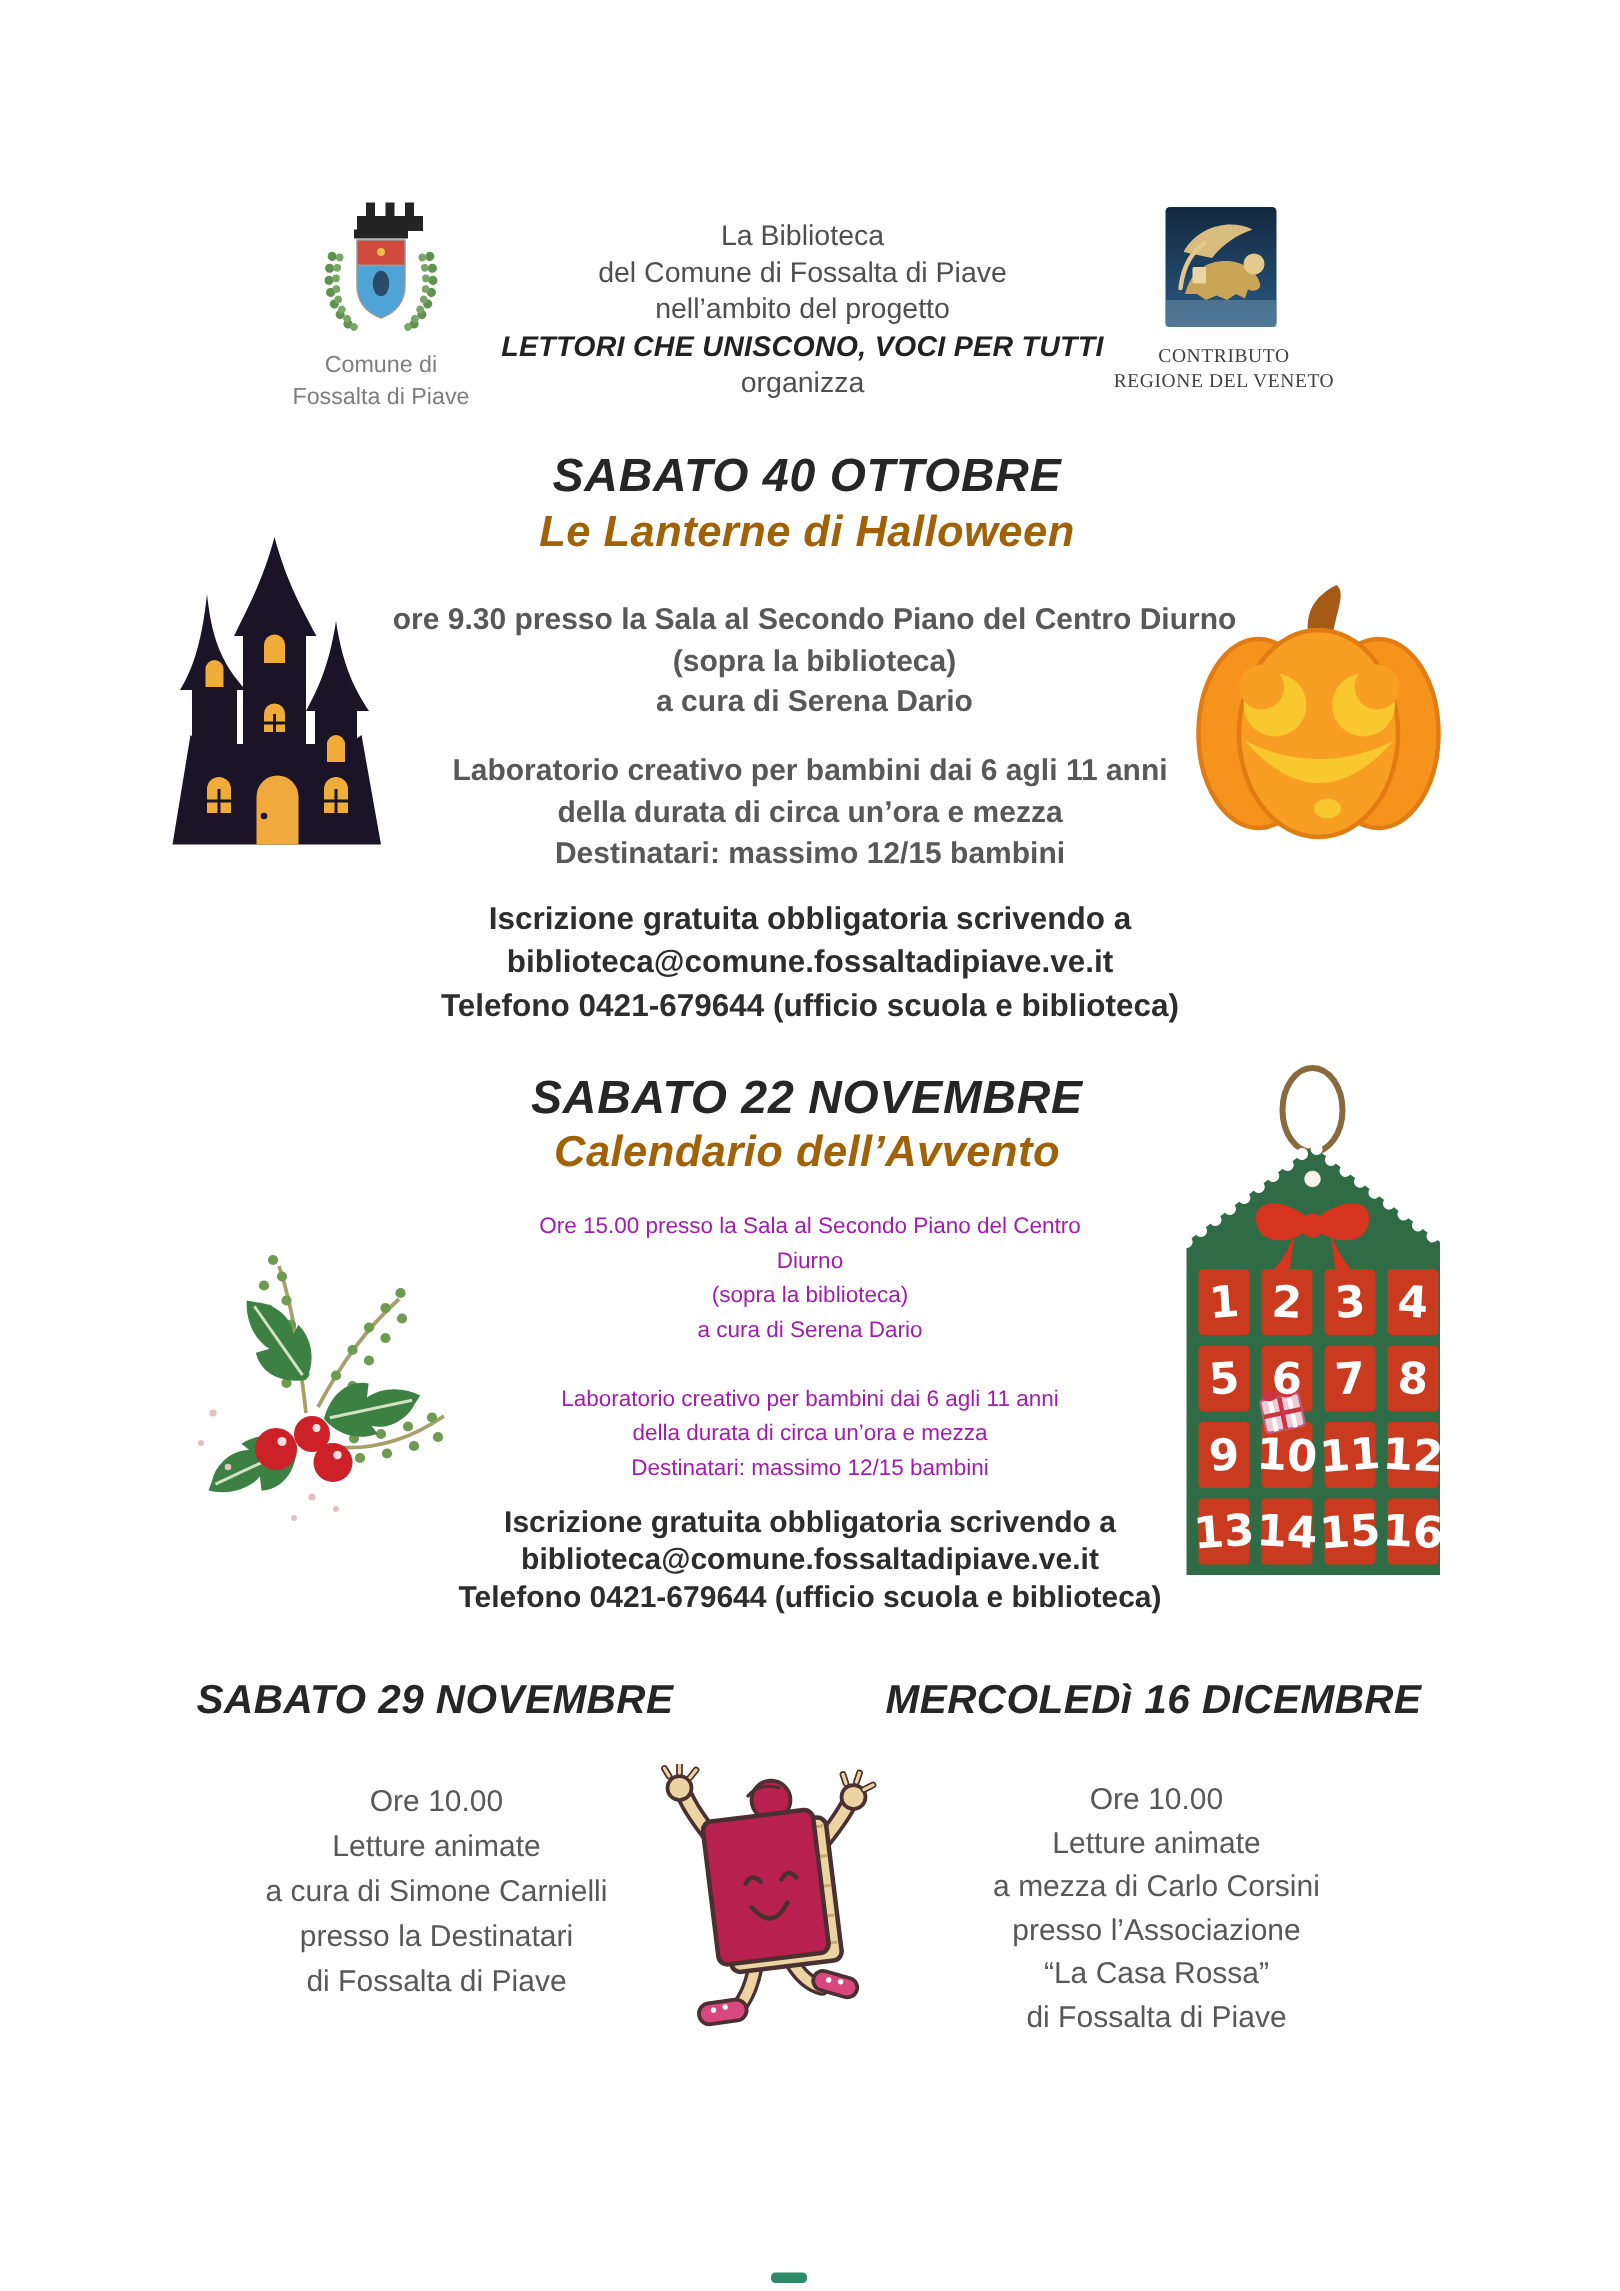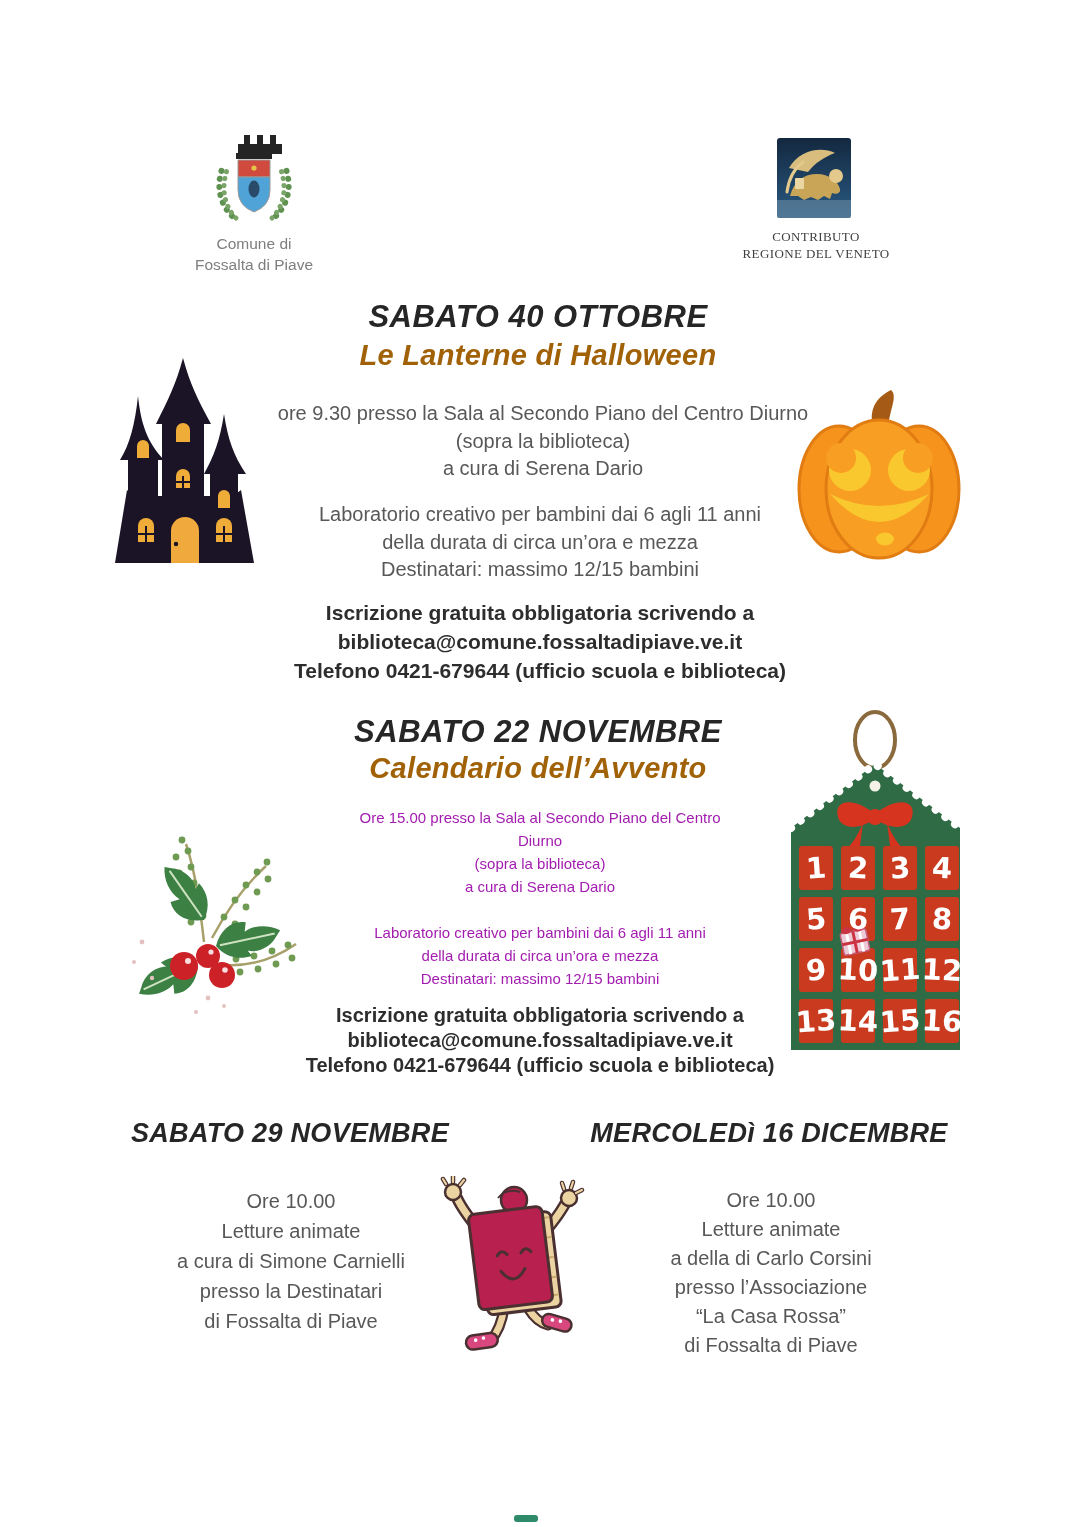--- a/index.html
+++ b/index.html
@@ -6,21 +6,21 @@
   .page{position:relative;width:1080px;height:1527px;background:#ffffff;overflow:hidden;
         font-family:"Liberation Sans","DejaVu Sans",sans-serif;}
   .abs{position:absolute;}
   .tblock{position:absolute;text-align:center;white-space:nowrap;}
   .hdr-line{font-size:19px;line-height:24.5px;color:#4f4f4f;}
   .hdr-bold{font-size:19px;line-height:24.5px;color:#222;font-weight:700;font-style:italic;letter-spacing:.2px;}
   .crest-cap{font-size:15.5px;line-height:21px;color:#7e7e7e;}
   .ven-cap{font-family:"Liberation Serif","DejaVu Serif",serif;font-size:13px;line-height:17px;color:#3f3f3f;letter-spacing:.4px;}
   .ev-date{font-size:31px;font-weight:700;font-style:italic;color:#262626;letter-spacing:.5px;}
   .ev-title{font-size:29px;font-weight:700;font-style:italic;color:#a16207;letter-spacing:.3px;}
-  .body1{font-size:20px;line-height:27.5px;color:#585858;}
+  .body1{font-size:20px;line-height:27.5px;color:#585858;font-weight:bold;}
   .body2{font-size:15px;line-height:23px;color:#a21caf;}
   .reg{font-size:21px;line-height:29px;font-weight:700;color:#2d2d2d;}
   .reg2{font-size:20px;line-height:25px;font-weight:700;color:#2d2d2d;}
   .bot-date{font-size:27px;font-weight:700;font-style:italic;color:#262626;letter-spacing:.3px;}
   .bot-body{font-size:20px;line-height:30px;color:#585858;}
   .bot-body2{font-size:20px;line-height:29px;color:#585858;}
   .adv-num{position:absolute;color:#ffffff;font-weight:700;font-size:29px;
            font-family:"DejaVu Sans","Liberation Sans",sans-serif;}
   .adv-num{transform:translate(-50%,-50%) rotate(-4deg);}
   .adv-num.even{transform:translate(-50%,-50%) rotate(3deg);}
@@ -41,20 +41,27 @@
     <path d="M24,90 C10,76 8,56 16,38" fill="none" stroke="#5f9150" stroke-width="6" stroke-linecap="round" stroke-dasharray="0.1 8"></path>
     <path d="M68,90 C82,76 84,56 76,38" fill="none" stroke="#5f9150" stroke-width="6" stroke-linecap="round" stroke-dasharray="0.1 8"></path>
     <path d="M28,92 C16,80 13,62 19,44" fill="none" stroke="#79a568" stroke-width="5" stroke-linecap="round" stroke-dasharray="0.1 7"></path>
     <path d="M64,92 C76,80 79,62 73,44" fill="none" stroke="#79a568" stroke-width="5" stroke-linecap="round" stroke-dasharray="0.1 7"></path>
   </svg>
   <div class="tblock" style="left:254px;top:233px;transform:translateX(-50%);">
     <div class="crest-cap">Comune di</div>
     <div class="crest-cap">Fossalta di Piave</div>
   </div>
 
+  <div class="tblock" style="left:535px;top:146px;transform:translateX(-50%);">
+    <div class="hdr-line">La Biblioteca</div>
+    <div class="hdr-line">del Comune di Fossalta di Piave</div>
+    <div class="hdr-line">nell’ambito del progetto</div>
+    <div class="hdr-bold">LETTORI CHE UNISCONO, VOCI PER TUTTI</div>
+    <div class="hdr-line">organizza</div>
+  </div>
 
   <svg class="abs" style="left:775px;top:136px;" width="78" height="88" viewBox="0 0 78 88">
     <defs>
       <linearGradient id="venbg" x1="0" y1="0" x2="0" y2="1">
         <stop offset="0" stop-color="#13283f"></stop>
           <stop offset="1" stop-color="#2a5a83"></stop>
       </linearGradient>
     </defs>
     <rect x="2" y="2" width="74" height="80" rx="3" fill="url(#venbg)"></rect>
     <rect x="2" y="64" width="74" height="18" fill="#6f8fa6" opacity="0.55"></rect>
@@ -324,21 +331,21 @@
     <g transform="rotate(16 120 146)">
       <rect x="106" y="140" width="30" height="13" rx="6.5" fill="#d8487e" stroke="#4a3030" stroke-width="2.5"></rect>
       <circle cx="116" cy="145" r="1.8" fill="#ffffff"></circle>
         <circle cx="124" cy="144" r="1.8" fill="#ffffff"></circle>
     </g>
   </svg>
 
   <div class="tblock" style="left:771px;top:1186px;transform:translateX(-50%);">
     <div class="bot-body2">Ore 10.00</div>
     <div class="bot-body2">Letture animate</div>
-    <div class="bot-body2">a della di Carlo Corsini</div>
+    <div class="bot-body2">a mezza di Carlo Corsini</div>
     <div class="bot-body2">presso l’Associazione</div>
     <div class="bot-body2">“La Casa Rossa”</div>
     <div class="bot-body2">di Fossalta di Piave</div>
   </div>
 
   <div class="artifact" style="left:514px;top:1515px;"></div>
 
 </div>
 
 </body></html>

